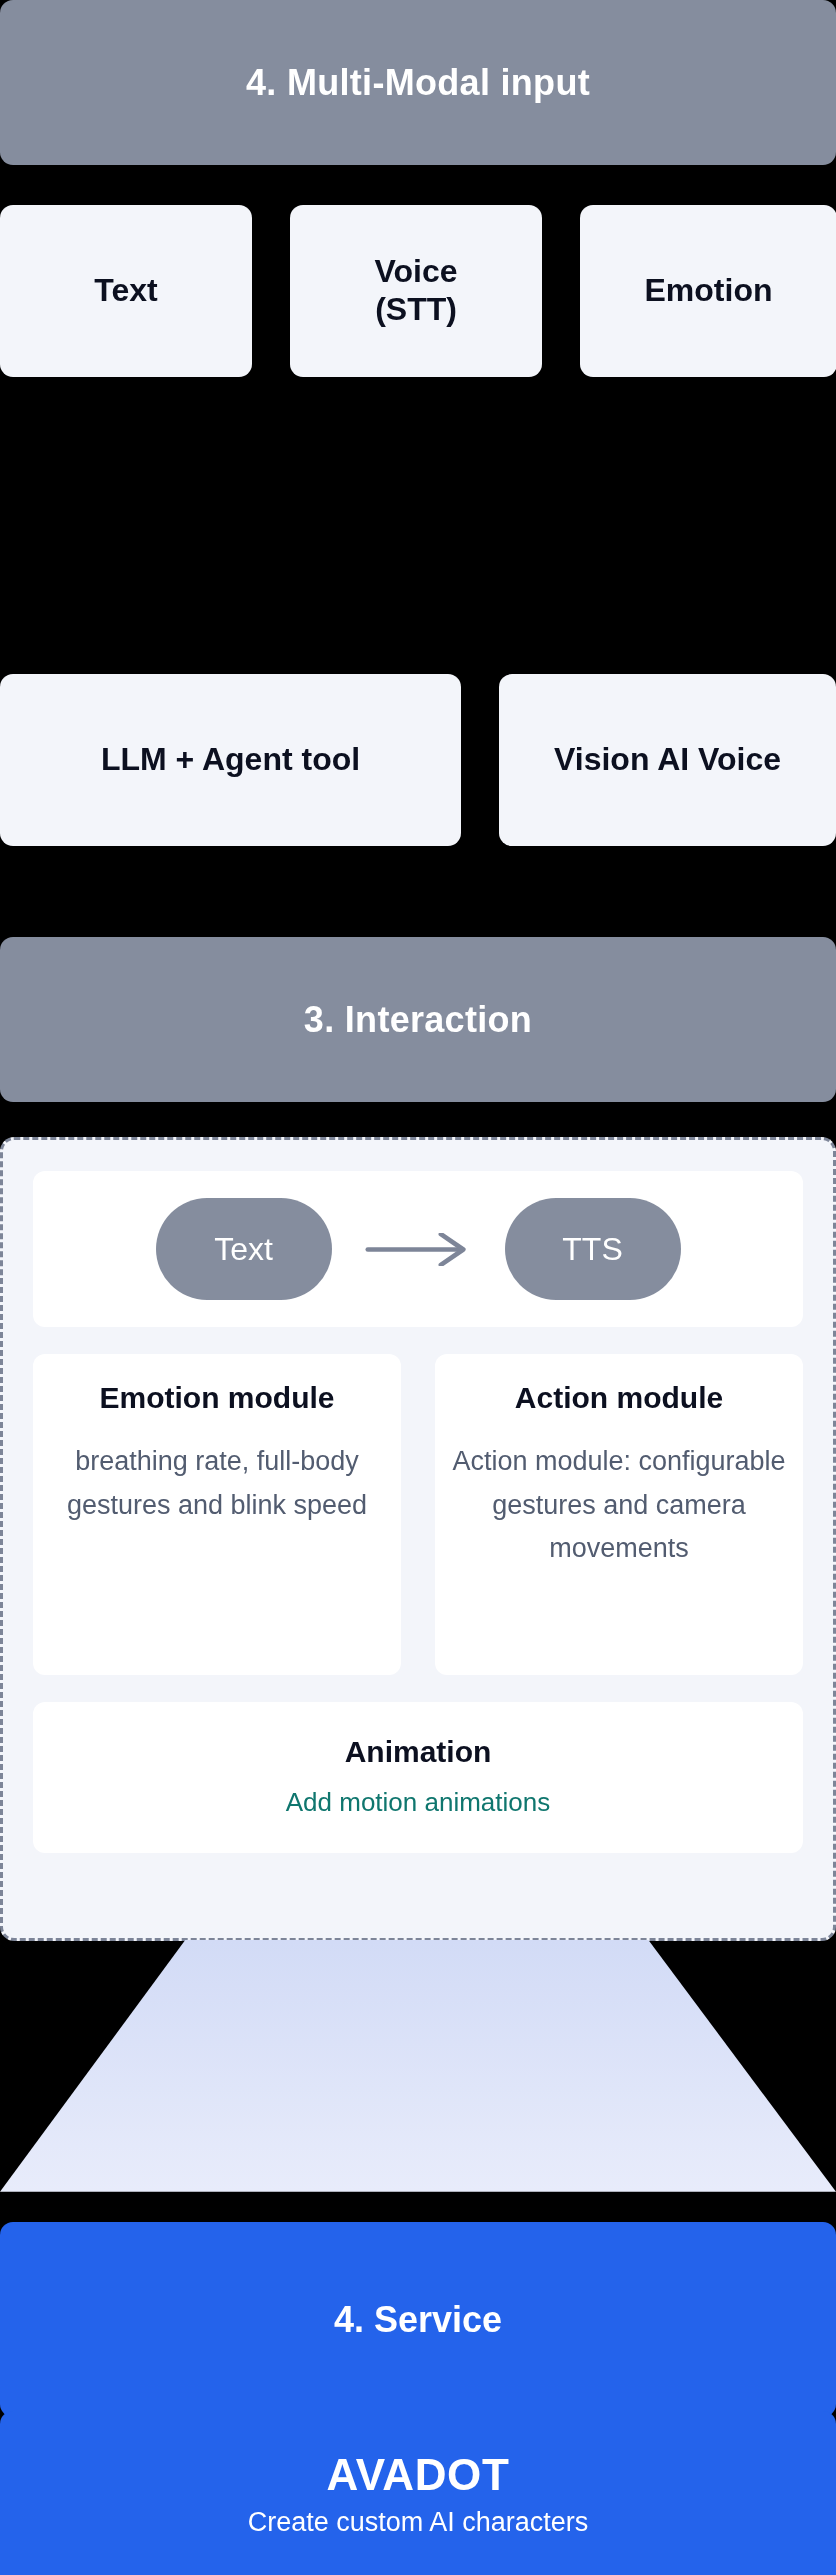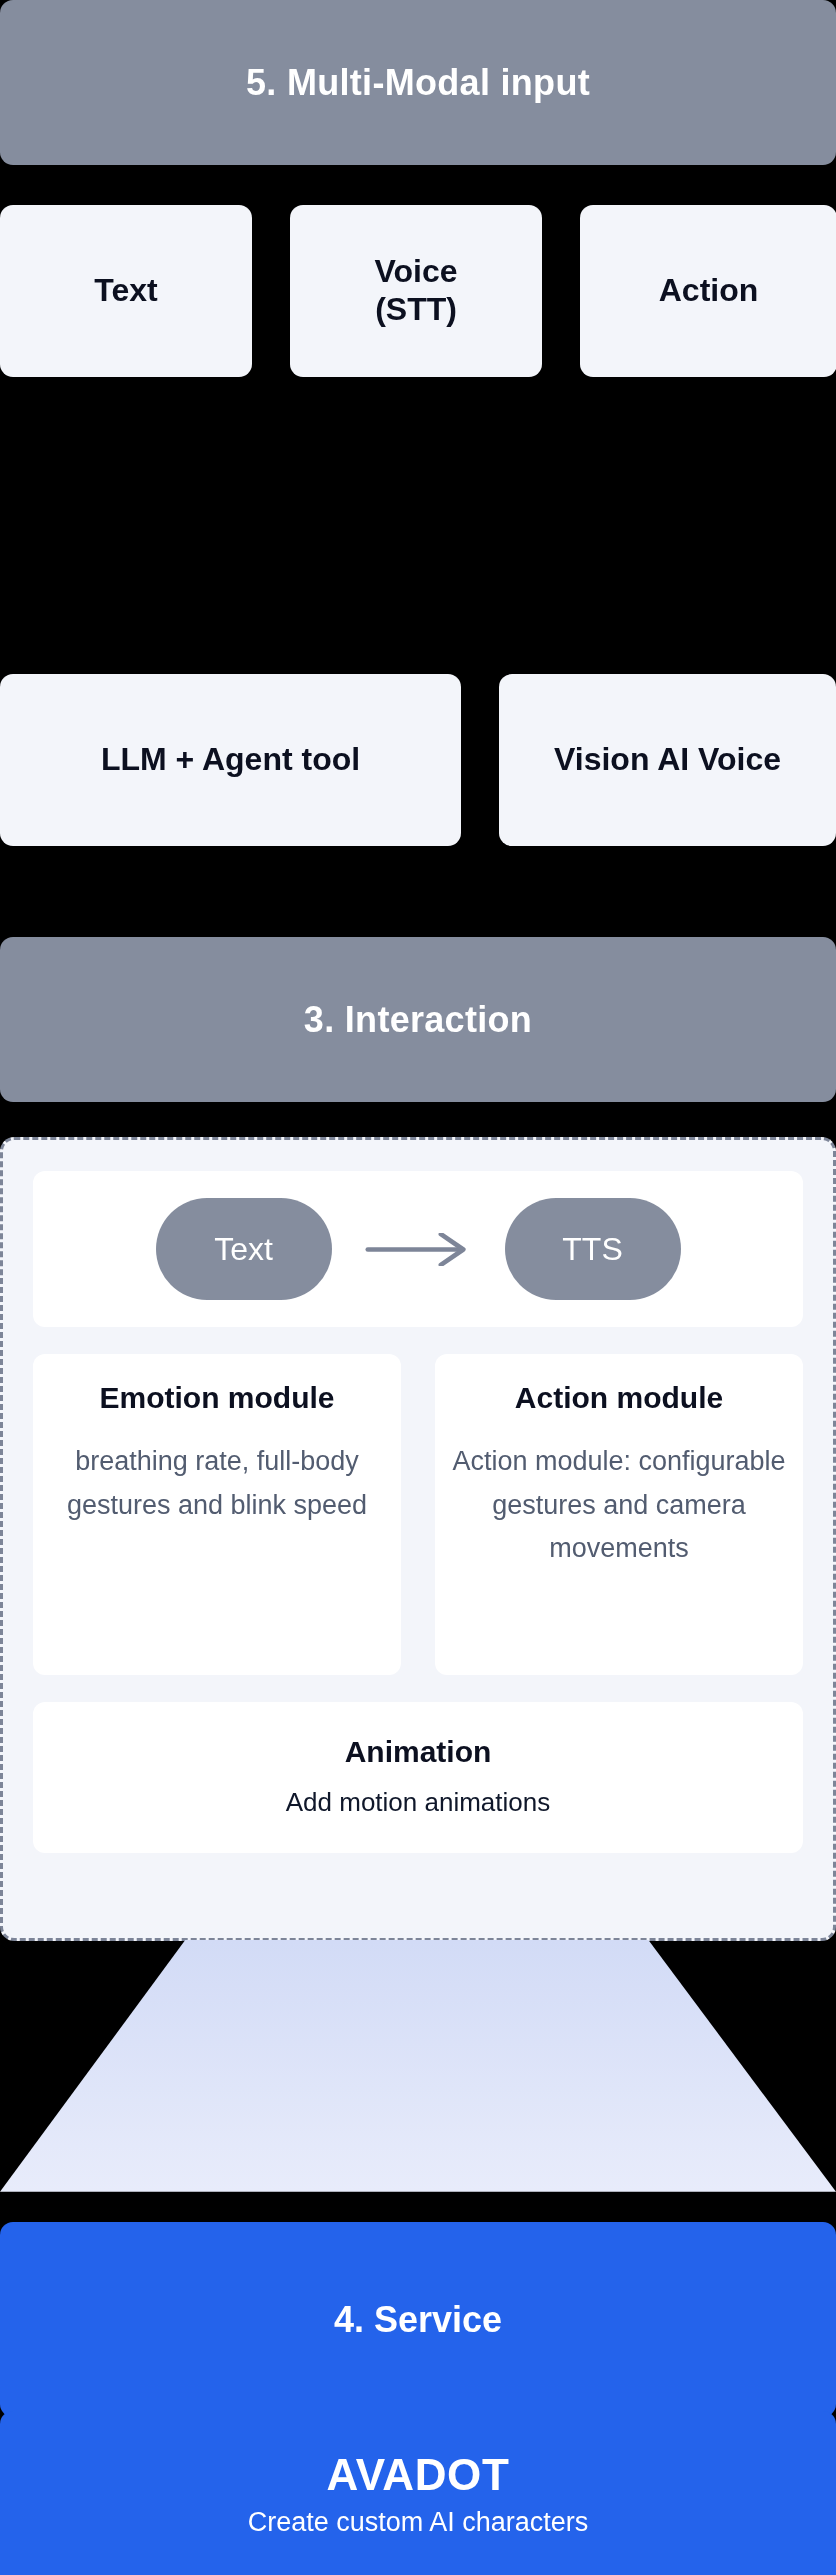--- a/index.html
+++ b/index.html
@@ -138,21 +138,21 @@
     min-height: 151px;
   }
   .animation-title {
     color: #0C1020;
     font-size: 30px;
     font-weight: bold;
     text-align: center;
     margin-bottom: 18px;
   }
   .animation-desc {
-    color: #0f172a;
+    color: #0f766e;
     font-size: 26px;
     text-align: center;
   }
 
   
   .funnel {
     position: absolute;
     left: 0;
     width: 836px;
   }
@@ -189,34 +189,34 @@
     text-align: center;
     margin-top: 7px;
   }
 </style>
 </head>
 <body>
 
 <div class="page">
 
   <div class="section-header" style="top:0px; height:165px;">
-    <div class="section-header-title">5. Multi-Modal input</div>
+    <div class="section-header-title">4. Multi-Modal input</div>
   </div>
 
   <div class="card" style="left:0px; top:205px; width:252px; height:172px;">
     <div class="card-label">Text</div>
   </div>
 
   <div class="card" style="left:290px; top:205px; width:252px; height:172px;">
     <div class="card-label" style="white-space:pre-line;">Voice
 (STT)</div>
   </div>
 
   <div class="card" style="left:580px; top:205px; width:257px; height:172px;">
-    <div class="card-label">Action</div>
+    <div class="card-label">Emotion</div>
   </div>
 
 
   <div class="card" style="left:0px; top:674px; width:461px; height:172px;">
     <div class="card-label">LLM + Agent tool</div>
   </div>
 
   <div class="card" style="left:499px; top:674px; width:337px; height:172px;">
     <div class="card-label">Vision AI Voice</div>
   </div>

